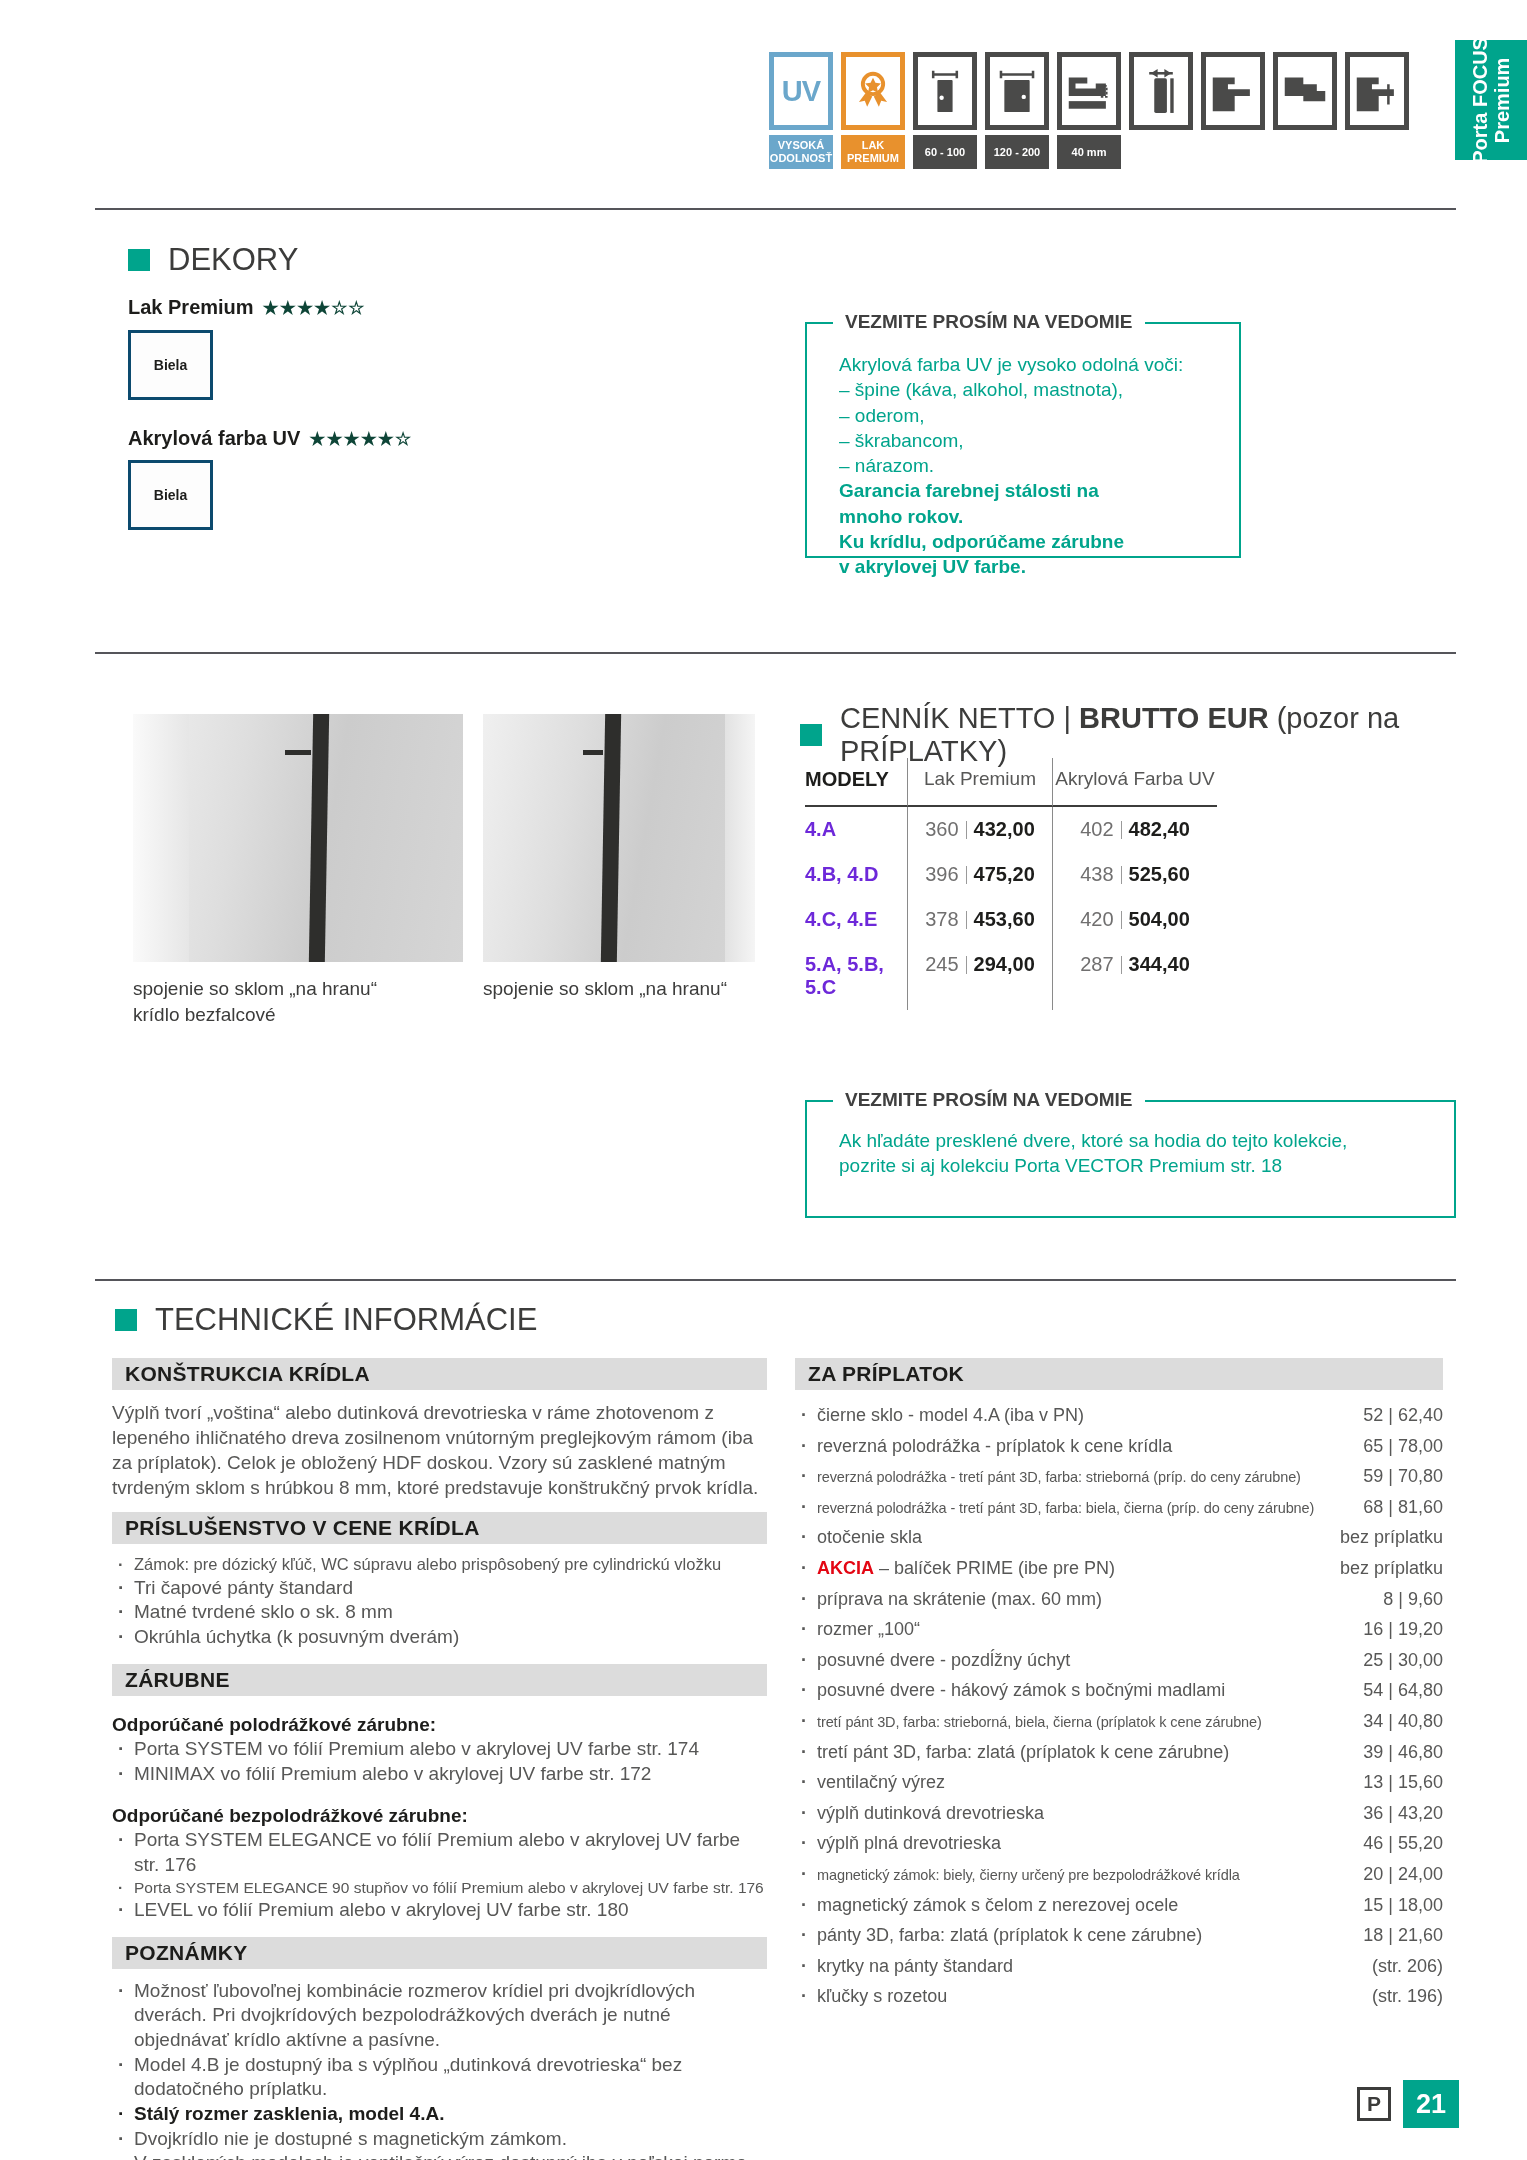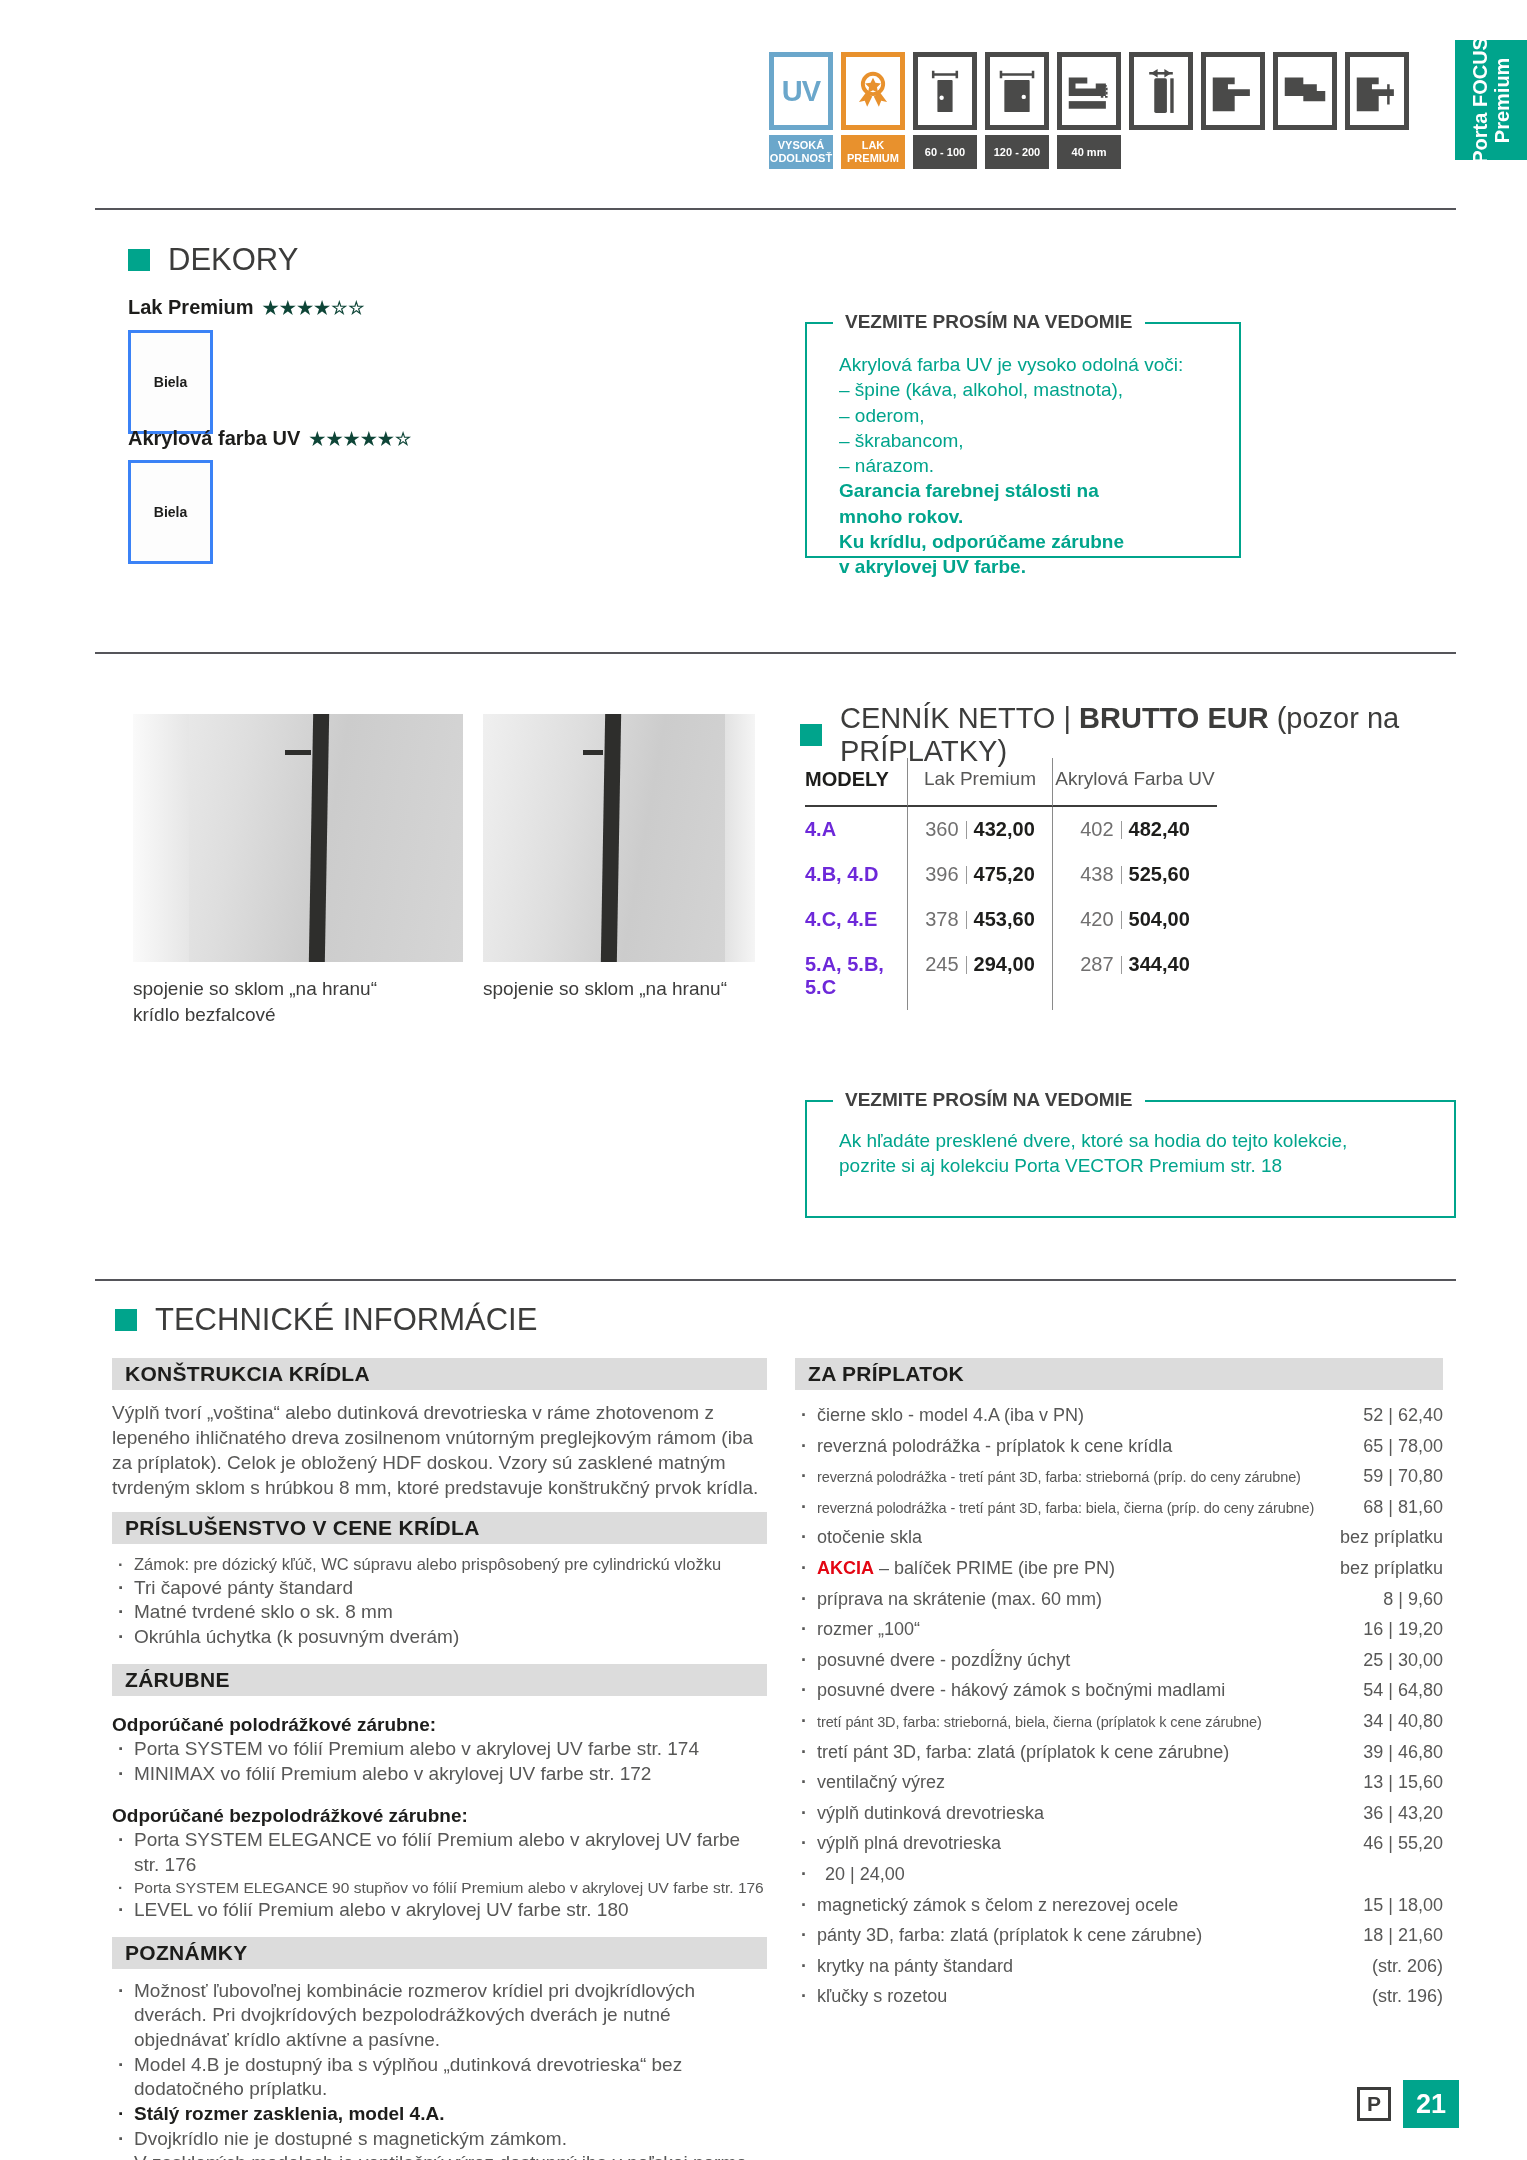--- a/index.html
+++ b/index.html
@@ -30,21 +30,21 @@
 
   
   .sec-heading{position:absolute;display:flex;align-items:center;gap:18px;}
   .sq{width:22px;height:22px;background:#00a48c;flex:0 0 auto;}
   .sec-title{font-size:31px;color:#3c3c3b;}
   .sec-title .bld{font-weight:bold;}
 
   
   .dek-name{position:absolute;font-weight:bold;font-size:20px;color:#1d1d1b;white-space:nowrap;}
   .stars{color:#0e4537;font-size:18px;margin-left:9px;letter-spacing:1px;}
-  .swatch{position:absolute;box-sizing:border-box;width:85px;height:104px;border:3px solid #3b82f6;background:#fdfdfd;
+  .swatch{position:absolute;box-sizing:border-box;width:85px;height:70px;border:3px solid #0c4a6e;background:#fdfdfd;
           display:flex;align-items:center;justify-content:center;font-size:14px;font-weight:bold;color:#1d1d1b;}
 
   
   .notice{position:absolute;box-sizing:border-box;border:2px solid #00a48c;background:#fff;}
   .notice-title{position:absolute;top:-13px;left:26px;background:#fff;padding:0 12px;color:#404040;
                 font-weight:bold;font-size:19px;white-space:nowrap;}
   .notice-body{padding:28px 32px 0;color:#00a48c;font-size:19px;line-height:1.33;}
   .notice-body .b{font-weight:bold;}
 
   
@@ -388,20 +388,21 @@
     </div>
   <div class="pl-row">
       <span class="pl-label">výplň dutinková drevotrieska</span>
       <span class="pl-price">36 | 43,20</span>
     </div>
   <div class="pl-row">
       <span class="pl-label">výplň plná drevotrieska</span>
       <span class="pl-price">46 | 55,20</span>
     </div>
   <div class="pl-row sm">
+      <span class="pl-label">magnetický zámok: biely, čierny určený pre bezpolodrážkové krídla</span>
       <span class="pl-price">20 | 24,00</span>
     </div>
   <div class="pl-row">
       <span class="pl-label">magnetický zámok s čelom z nerezovej ocele</span>
       <span class="pl-price">15 | 18,00</span>
     </div>
   <div class="pl-row">
       <span class="pl-label">pánty 3D, farba: zlatá (príplatok k cene zárubne)</span>
       <span class="pl-price">18 | 21,60</span>
     </div>

